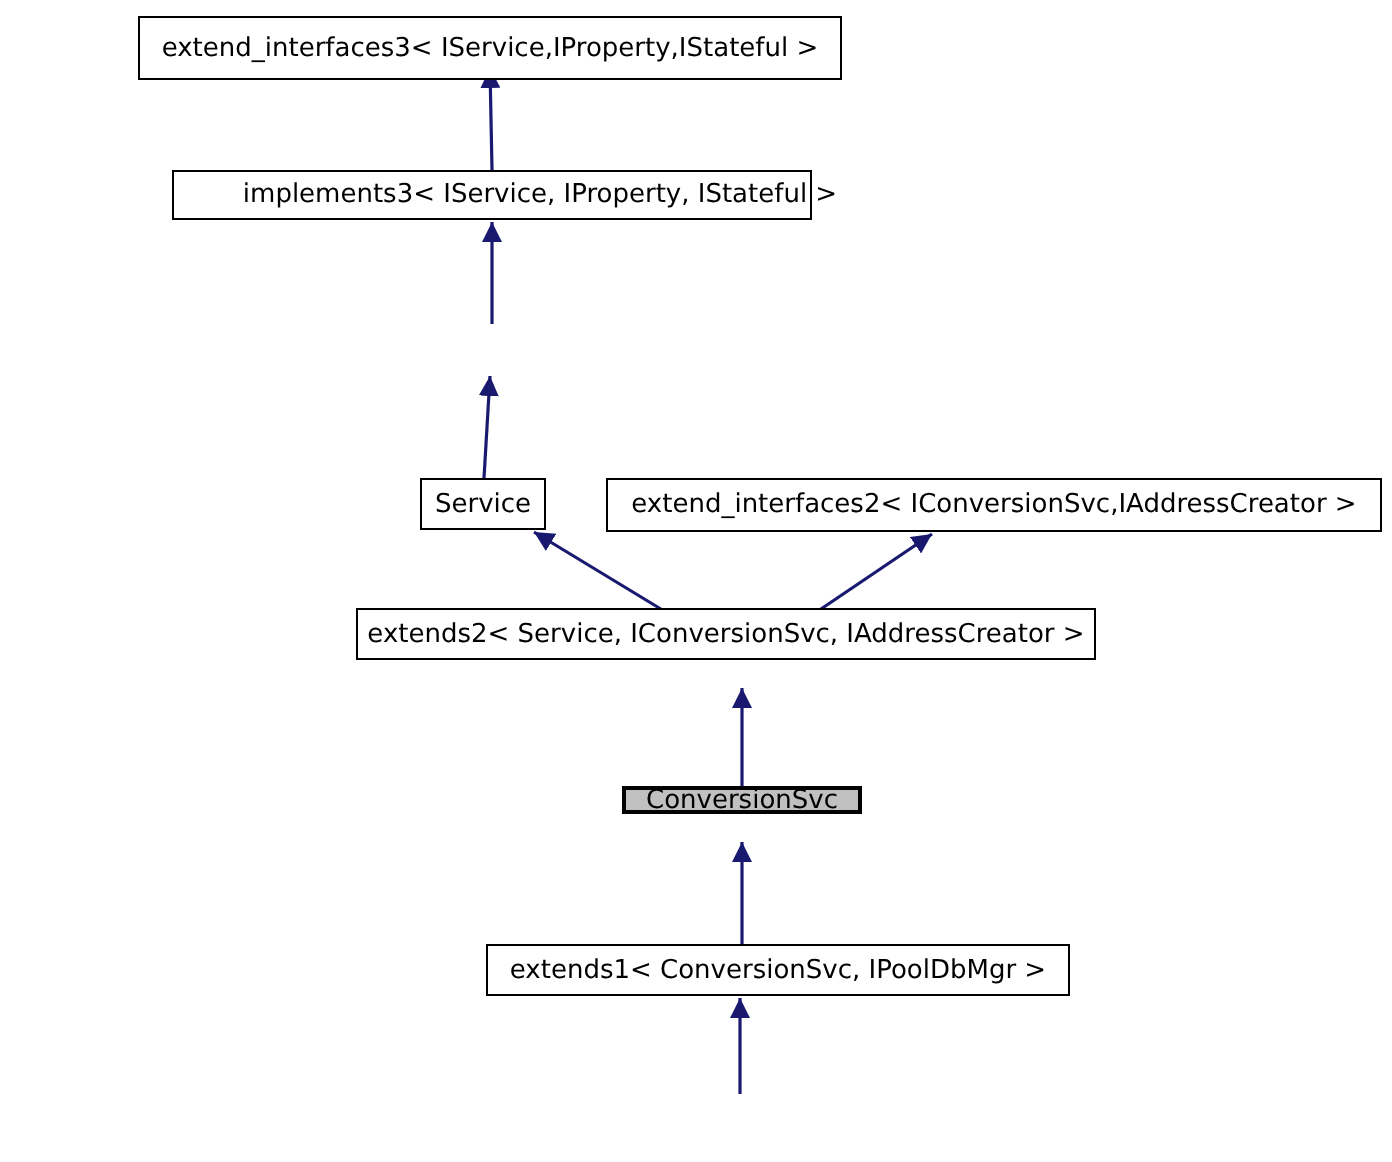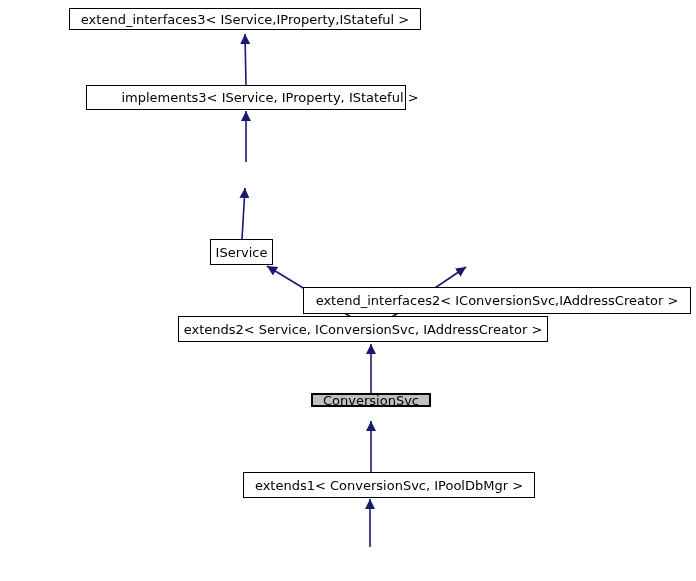--- a/index.html
+++ b/index.html
@@ -64,21 +64,21 @@
         <line x1="246" y1="162" x2="246" y2="111" stroke="#191970" stroke-width="1.6" marker-end="url(#arrowhead)"></line>
         <line x1="242" y1="239" x2="245" y2="188" stroke="#191970" stroke-width="1.6" marker-end="url(#arrowhead)"></line>
         <line x1="351" y1="317" x2="267" y2="266" stroke="#191970" stroke-width="1.6" marker-end="url(#arrowhead)"></line>
         <line x1="392" y1="317" x2="466" y2="267" stroke="#191970" stroke-width="1.6" marker-end="url(#arrowhead)"></line>
         <line x1="371" y1="393" x2="371" y2="344" stroke="#191970" stroke-width="1.6" marker-end="url(#arrowhead)"></line>
         <line x1="371" y1="472" x2="371" y2="421" stroke="#191970" stroke-width="1.6" marker-end="url(#arrowhead)"></line>
         <line x1="370" y1="547" x2="370" y2="499" stroke="#191970" stroke-width="1.6" marker-end="url(#arrowhead)"></line>
       </g>
   </svg>
   <div class="nodes-layer">
-      <div class="node" style="left: 69px; top: 8px; width: 352px; height: 22px;">extend_interfaces3&lt; IService,IProperty,IStateful &gt;</div>
+      <div class="node" style="left: 69px; top: 8px; width: 352px; height: 32px;">extend_interfaces3&lt; IService,IProperty,IStateful &gt;</div>
       <div class="node" style="left: 86px; top: 85px; width: 320px; height: 25px; padding-left: 48px;">implements3&lt; IService, IProperty, IStateful &gt;</div>
-      <div class="node" style="left: 210px; top: 239px; width: 63px; height: 26px;">IService</div>
-      <div class="node" style="left: 303px; top: 239px; width: 388px; height: 27px; margin-top: 48px;">extend_interfaces2&lt; IConversionSvc,IAddressCreator &gt;</div>
-      <div class="node" style="left: 178px; top: 316px; width: 370px; height: 26px;">extends2&lt; Service, IConversionSvc, IAddressCreator &gt;</div>
+      <div class="node" style="left: 210px; top: 239px; width: 63px; height: 26px;">Service</div>
+      <div class="node" style="left: 303px; top: 239px; width: 388px; height: 27px;">extend_interfaces2&lt; IConversionSvc,IAddressCreator &gt;</div>
+      <div class="node" style="left: 178px; top: 304px; width: 370px; height: 26px;">extends2&lt; Service, IConversionSvc, IAddressCreator &gt;</div>
       <div class="node highlight" style="left: 311px; top: 393px; width: 120px; height: 14px;">ConversionSvc</div>
       <div class="node" style="left: 243px; top: 472px; width: 292px; height: 26px;">extends1&lt; ConversionSvc, IPoolDbMgr &gt;</div>
     </div>
 </div>
 
 </body></html>

